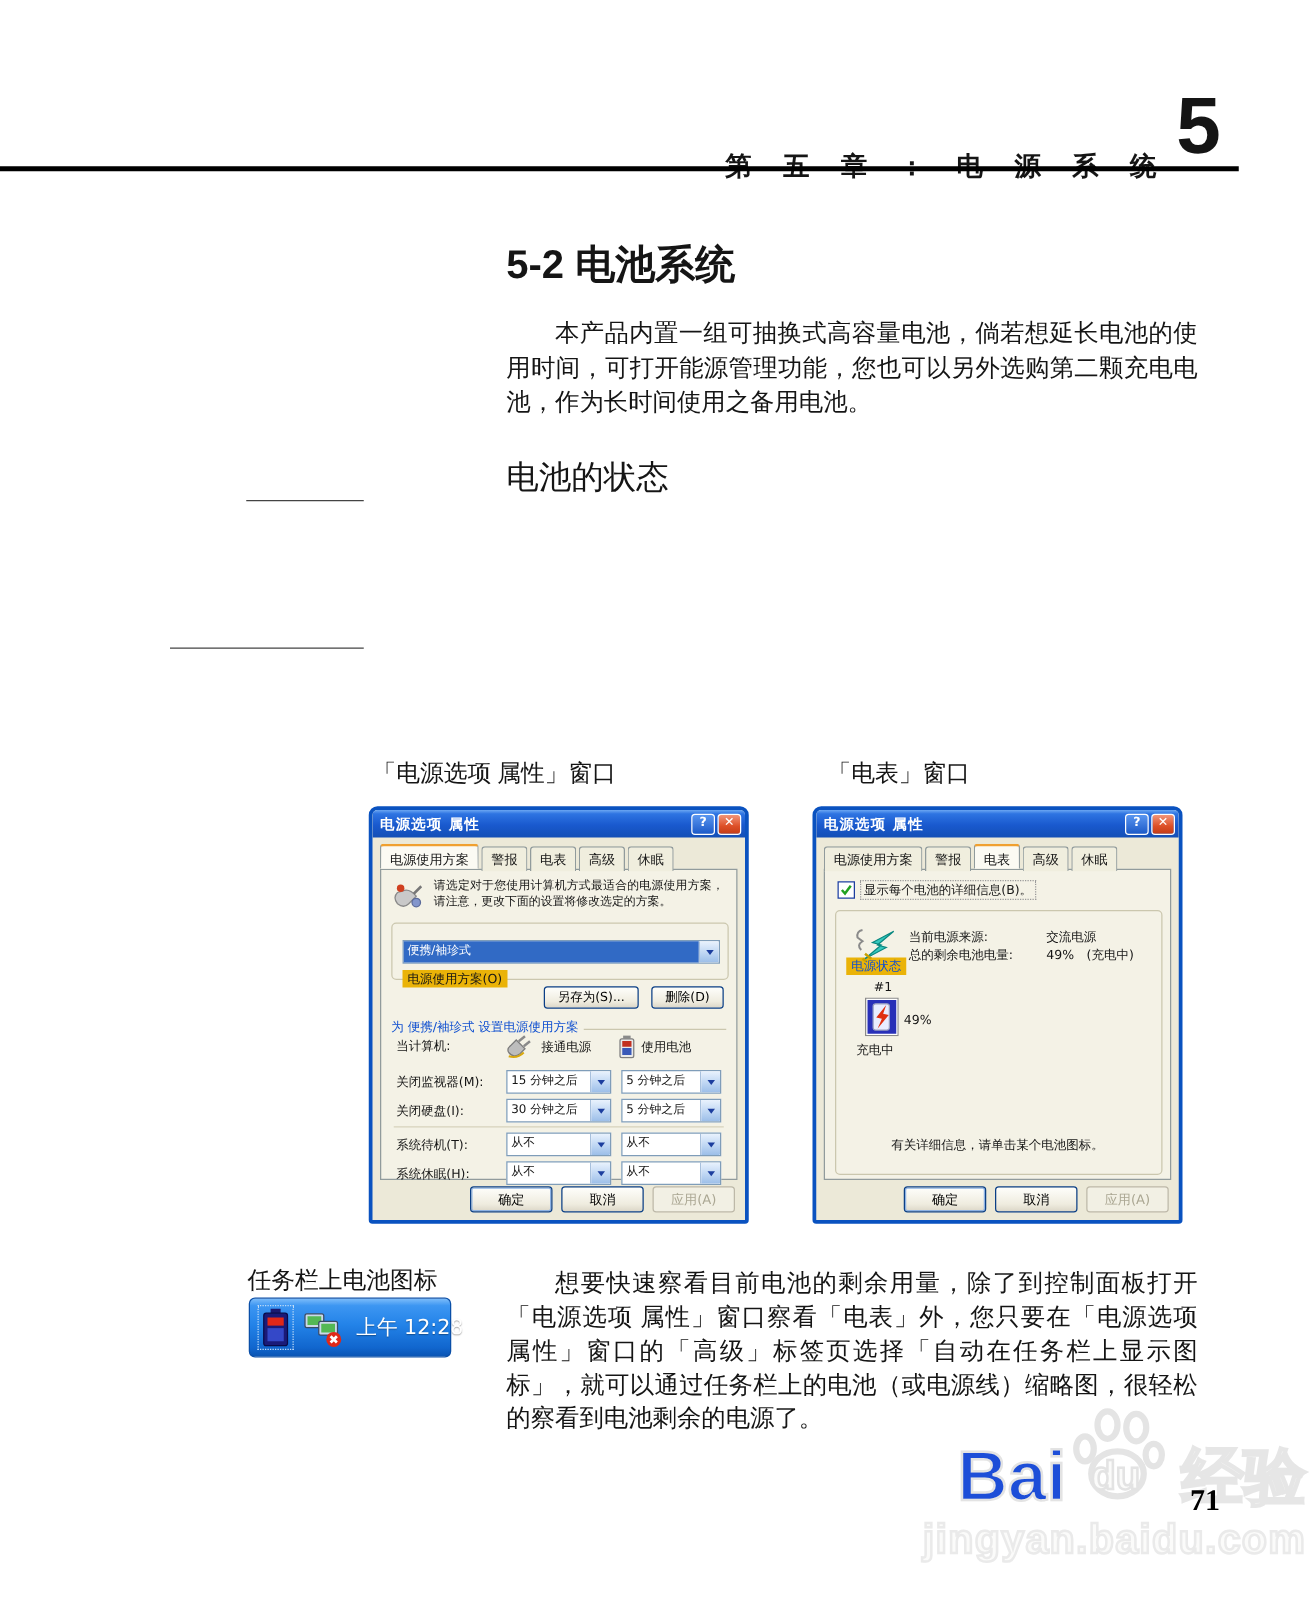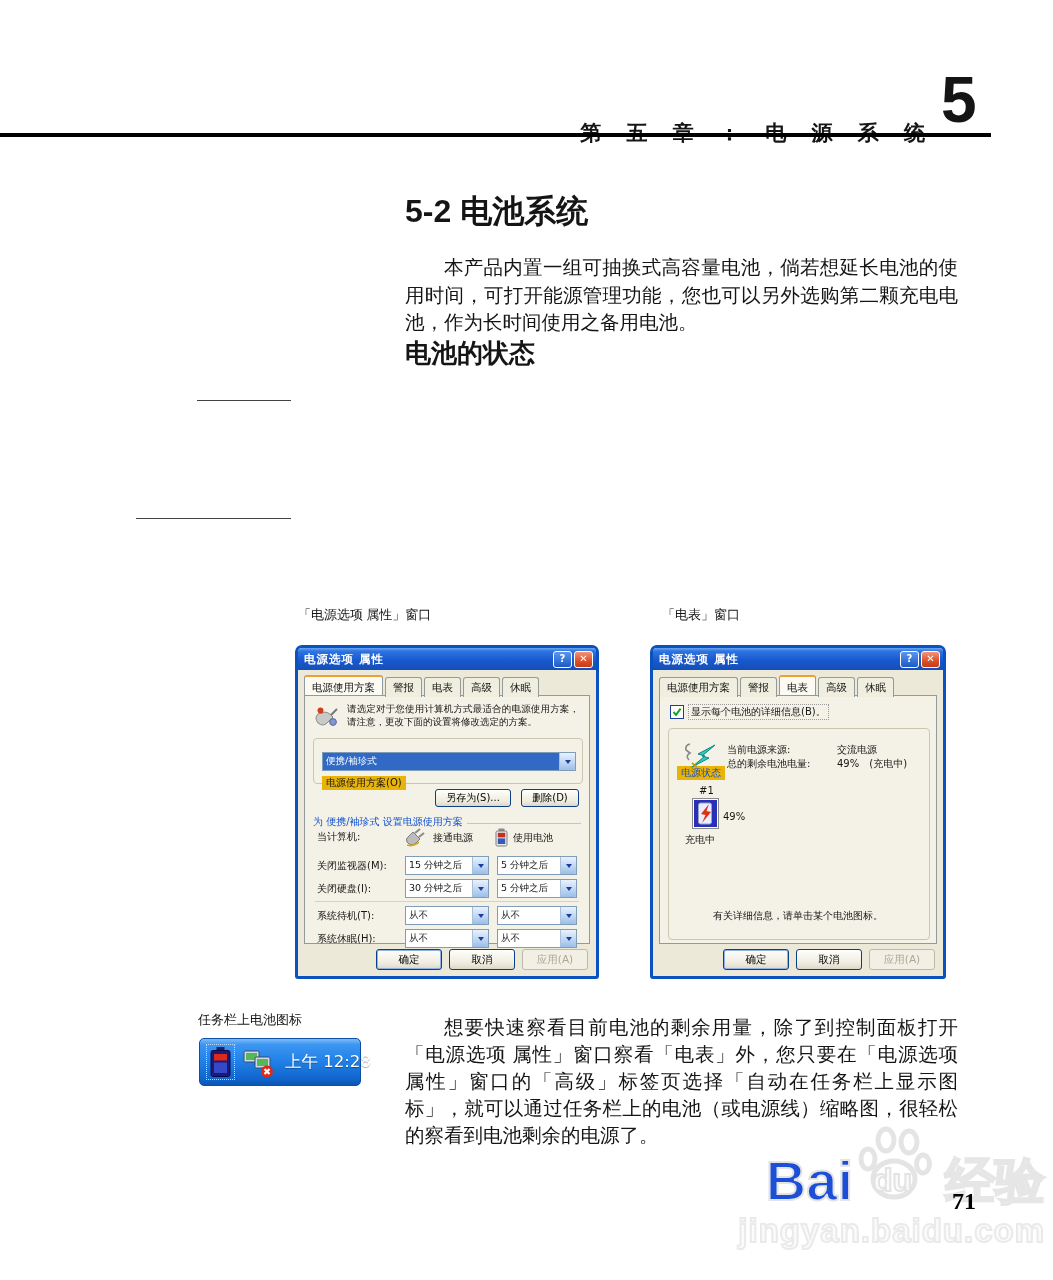--- a/index.html
+++ b/index.html
@@ -10,32 +10,32 @@
   .hdr-chapter{position:absolute;top:99px;right:118px;font-size:21px;font-weight:bold;letter-spacing:10px;white-space:nowrap;margin-top:20px;}
   .hdr-num{position:absolute;top:68px;left:941px;font-size:64px;line-height:64px;font-weight:bold;
            font-family:"Liberation Sans","DejaVu Sans",sans-serif;}
   .hdr-rule{position:absolute;top:133px;left:0;width:991px;height:4px;background:#000;}
 
   
   .sec-title{position:absolute;left:405px;top:190px;font-size:32px;font-weight:bold;
              font-family:"Liberation Sans","DejaVu Sans",sans-serif;}
   .p{position:absolute;left:405px;width:553px;font-size:19.5px;line-height:1.42;text-align:justify;text-indent:2em;}
   .p1{top:254px;}
-  .sub-title{position:absolute;left:405px;top:336px;font-size:26px;font-weight:bold;}
+  .sub-title{position:absolute;left:405px;top:364px;font-size:26px;font-weight:normal;}
   .p2{top:399px;line-height:1.39;}
   .p3{top:1014px;line-height:1.39;}
 
   
   .warn-rule-top{position:absolute;left:197px;top:400px;width:94px;height:1px;background:#444;}
   .warn-rule-bottom{position:absolute;left:136px;top:518px;width:155px;height:1px;background:#444;}
   .warning{position:absolute;left:136px;top:404px;width:157px;font-size:15.5px;line-height:1.62;text-align:justify;}
   .warn-icon{float:left;width:58px;height:62px;margin:0 3px 2px 0;}
 
   
-  .cap{position:absolute;font-size:13px;}
+  .cap{position:absolute;font-size:19px;}
   .cap-left{left:298px;top:606px;}
   .cap-right{left:662px;top:606px;text-align:right;}
   .cap-taskbar{left:198px;top:1011px;}
 
   
   .dlg{position:absolute;width:298px;height:328px;background:#ECE9D8;border:3px solid #0A52C0;
        border-radius:7px 7px 3px 3px;overflow:hidden;font-family:"DejaVu Sans","Liberation Sans",sans-serif;}
   .dlg-left{left:295px;top:645px;}
   .dlg-right{left:650px;top:645px;width:290px;}
   .dlg-title{height:22px;background:linear-gradient(180deg,#6BA6F2 0%,#2E74E2 14%,#1959CE 55%,#134FB6 100%);

